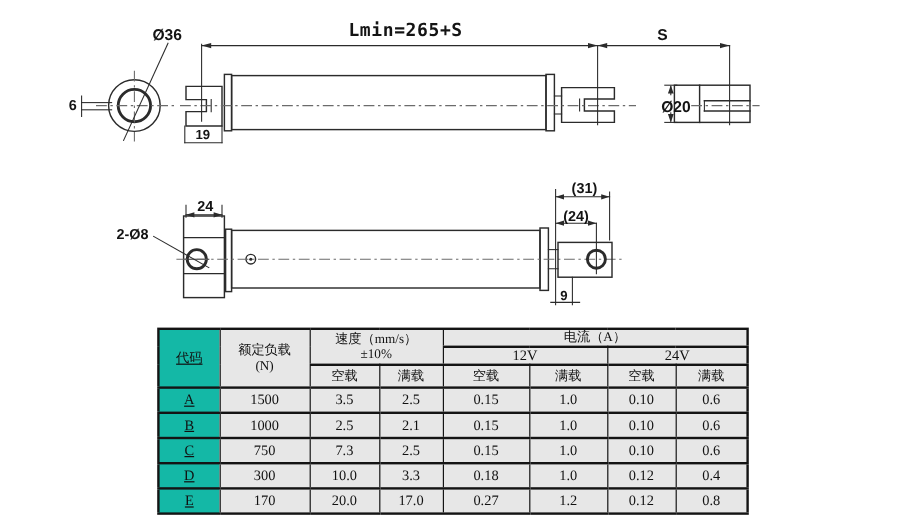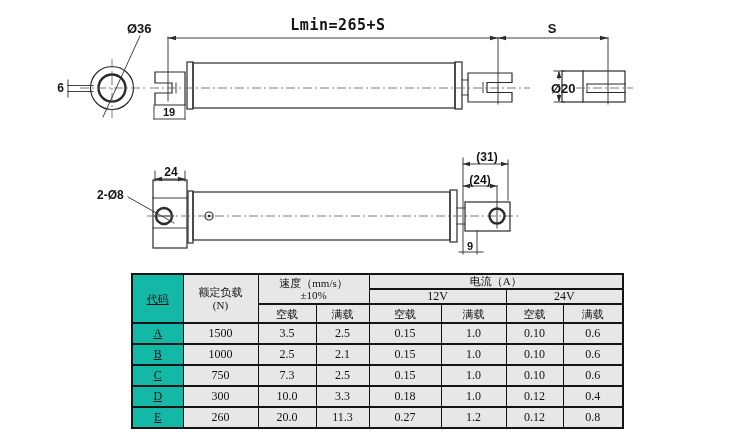--- a/index.html
+++ b/index.html
@@ -229,23 +229,23 @@
         <td class="num">300</td>
         <td class="num">10.0</td>
         <td class="num">3.3</td>
         <td class="num">0.18</td>
         <td class="num">1.0</td>
         <td class="num">0.12</td>
         <td class="num">0.4</td>
       </tr>
       <tr class="brow">
         <td class="codecell code-letter">E</td>
-        <td class="num">260</td>
+        <td class="num">170</td>
         <td class="num">20.0</td>
-        <td class="num">11.3</td>
+        <td class="num">17.0</td>
         <td class="num">0.27</td>
         <td class="num">1.2</td>
         <td class="num">0.12</td>
         <td class="num">0.8</td>
       </tr>
     </tbody>
   </table>
 </div>
 
 </body></html>

